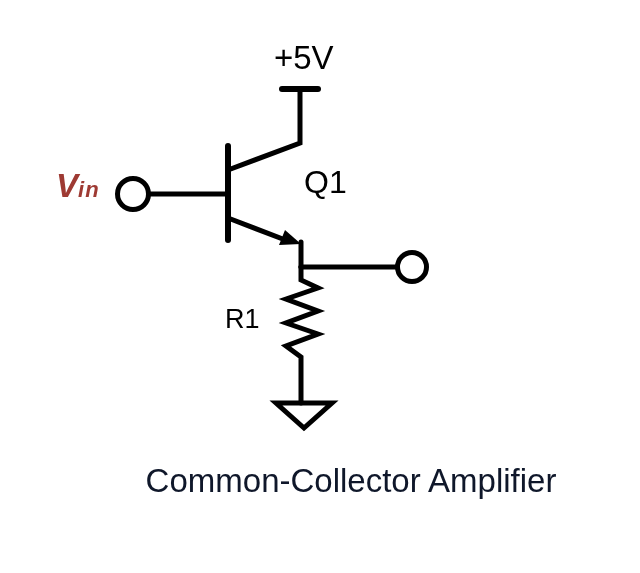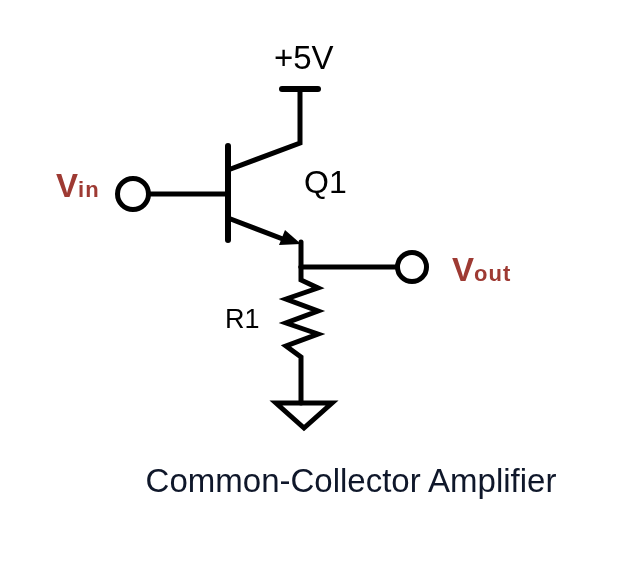--- a/index.html
+++ b/index.html
@@ -40,20 +40,21 @@
     color: var(--comp-label);
     white-space: nowrap;
   }
   .lbl-power { left: 274px; top: 41px;  font-size: 33px; }
   .lbl-q1    { left: 304px; top: 166px; font-size: 32px; text-align: center; }
   .lbl-r1    { left: 225px; top: 306px; font-size: 27px; }
   .signal {
     position: absolute;
     color: var(--signal);
     font-weight: bold;
+    font-style: italic;
     line-height: 1;
     white-space: nowrap;
   }
   .signal .main { font-size: 33px; }
   .signal .sub  { font-size: 22px; letter-spacing: 1px; }
   .lbl-vin  { left: 56px;  top: 169px; }
   .lbl-vout { left: 452px; top: 253px; }
   .diagram-title {
     position: absolute;
     left: 0; top: 464px;
@@ -100,19 +101,16 @@
   <div class="label lbl-power">+5V</div>
 
   <div class="label lbl-q1">Q1</div>
 
   <div class="label lbl-r1">R1</div>
 
   <div class="signal lbl-vin">
     <span class="main">V</span><span class="sub">in</span>
   </div>
 
-  <div class="signal lbl-vout">
-    <span class="main">V</span><span class="sub">out</span>
-  </div>
 
   <div class="diagram-title">Common-Collector Amplifier</div>
 
 </div>
 
 </body></html>

